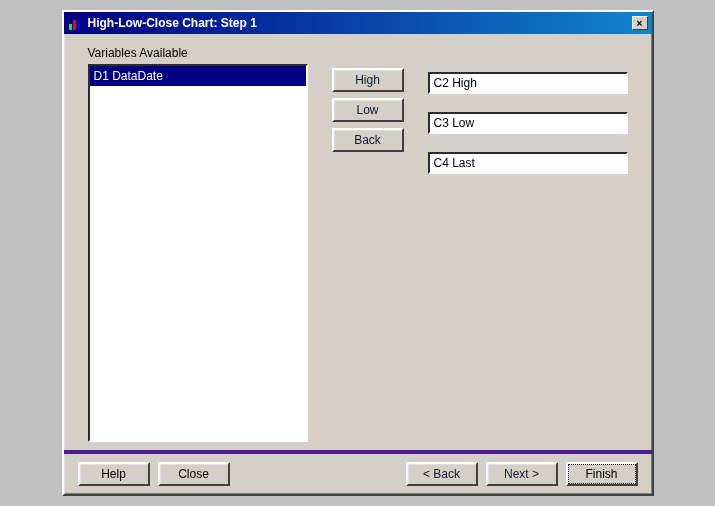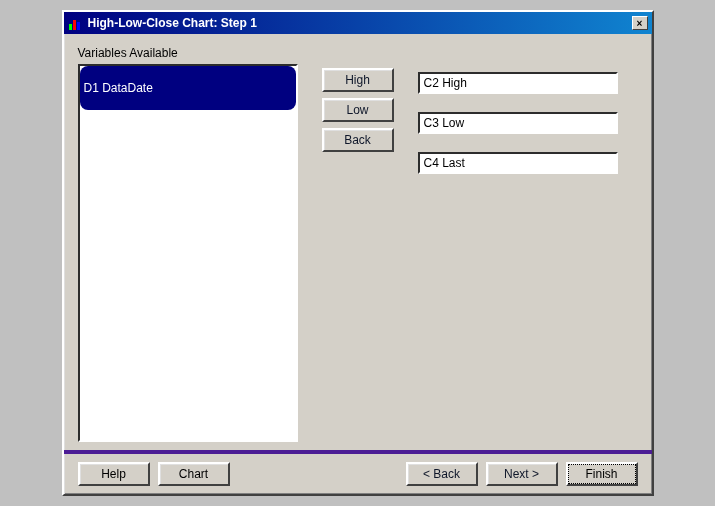--- a/index.html
+++ b/index.html
@@ -81,20 +81,21 @@
       font-weight: bold;
       color: #000;
     }
 
     .content {
       flex: 1;
       padding: 12px 14px 8px 14px;
       display: flex;
       flex-direction: column;
       gap: 8px;
+      align-items: center;
     }
 
     .main-area {
       display: flex;
       flex: 1;
       gap: 10px;
     }
 
     .column {
       display: flex;
@@ -114,24 +115,23 @@
     .listbox {
       flex: 1;
       background: #ffffff;
       border: 2px inset;
       border-color: #808080 #ffffff #ffffff #808080;
       overflow-y: auto;
       min-height: 340px;
     }
 
     .listbox-item {
-      padding: 15px 4px;
+      padding: 3px 4px;
       cursor: pointer;
       font-size: 12px;
-      border-radius: 8px;
     }
 
     .listbox-item.selected {
       background: #000080;
       color: #ffffff;
     }
 
     .select-omit-column {
       width: 100px;
       align-items: center;
@@ -271,21 +271,21 @@
           </div>
         </div>
       </div>
 
     </div>
   </div>
 
   <div class="footer">
     <div class="footer-left">
       <button class="win-button">Help</button>
-      <button class="win-button">Chart</button>
+      <button class="win-button">Close</button>
     </div>
     <div class="footer-right">
       <button class="win-button disabled" disabled="">&lt; Back</button>
       <button class="win-button disabled" disabled="">Next &gt;</button>
       <button class="win-button finish">Finish</button>
     </div>
   </div>
 </div>
 
 </body></html>

